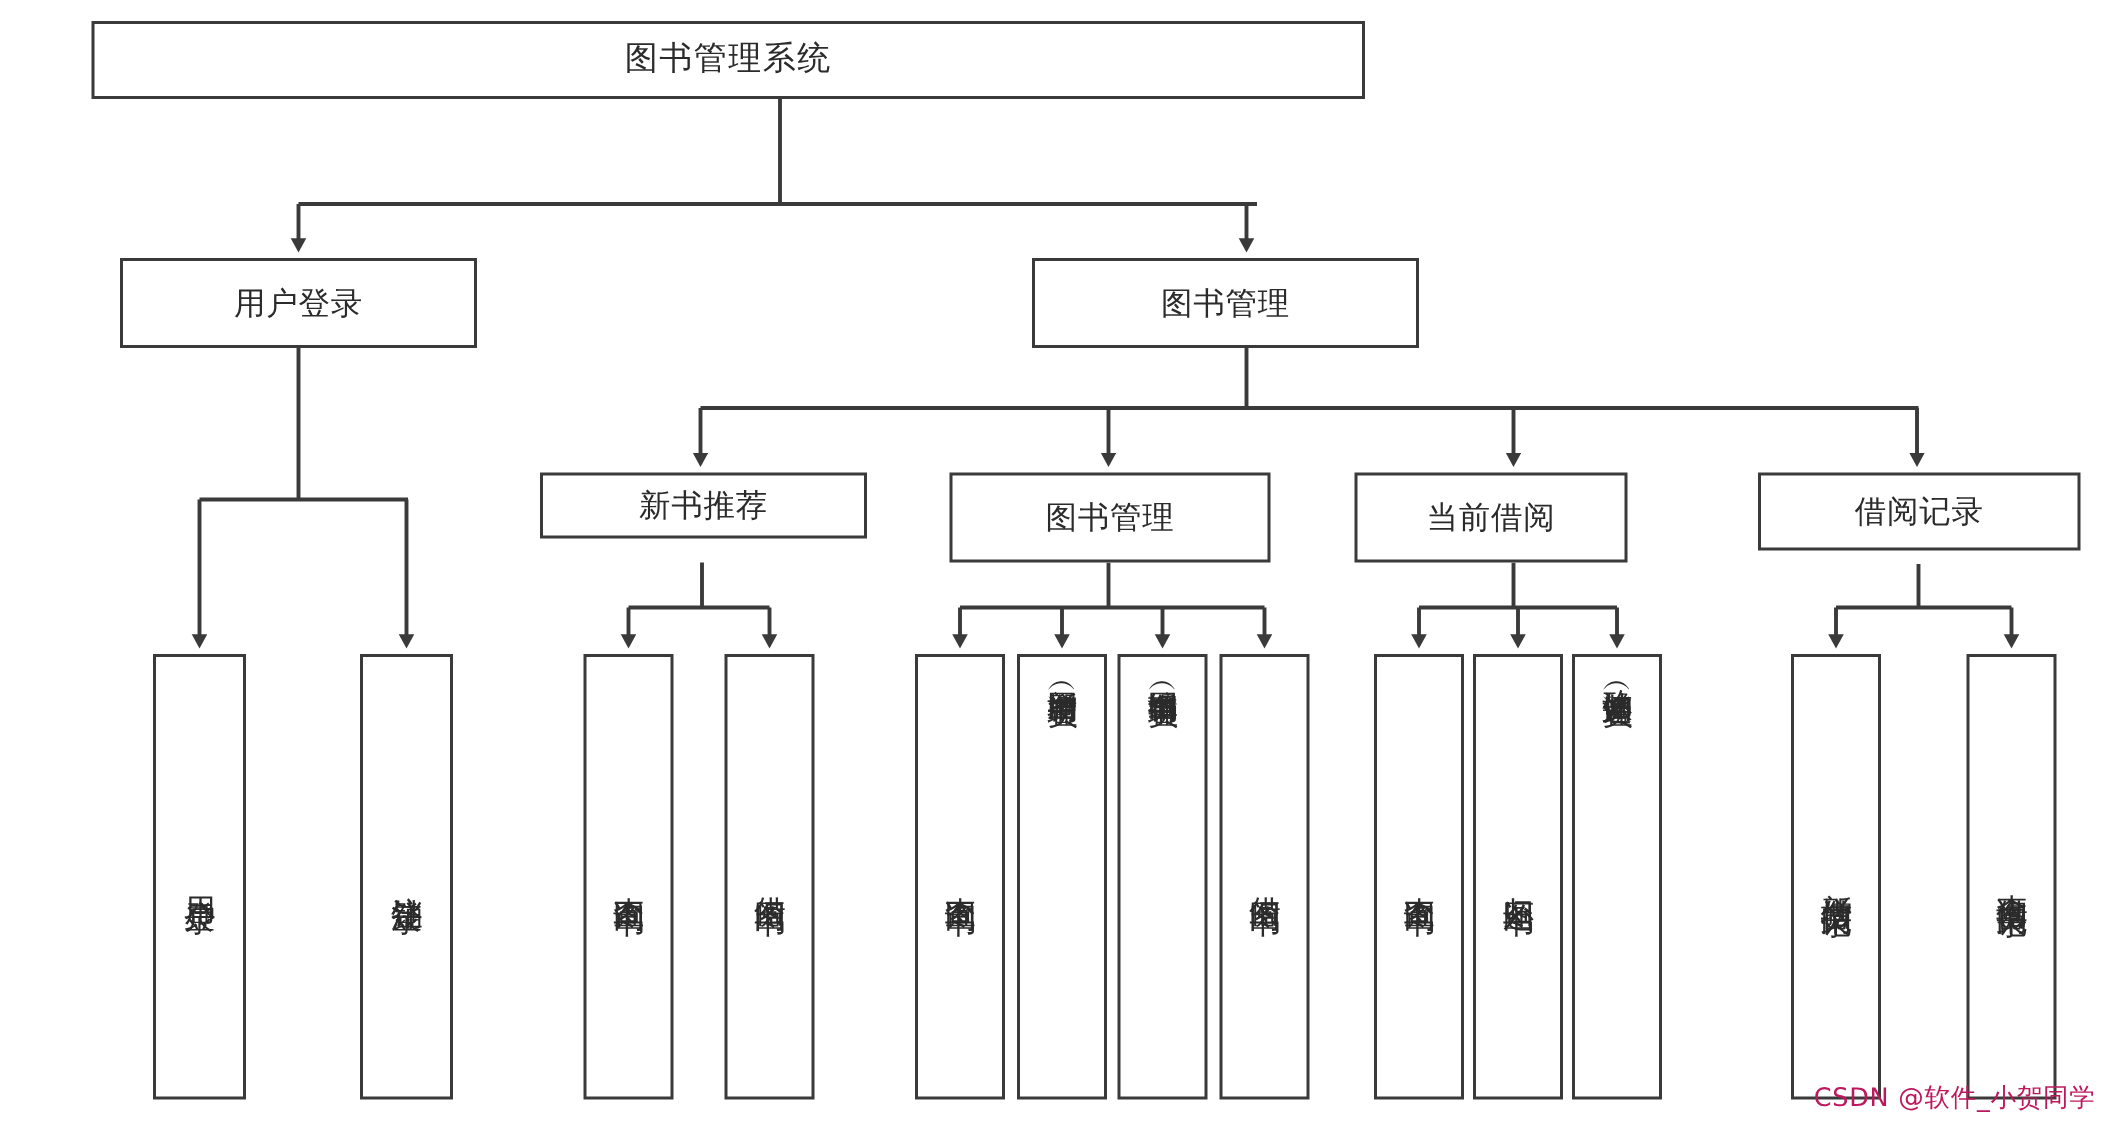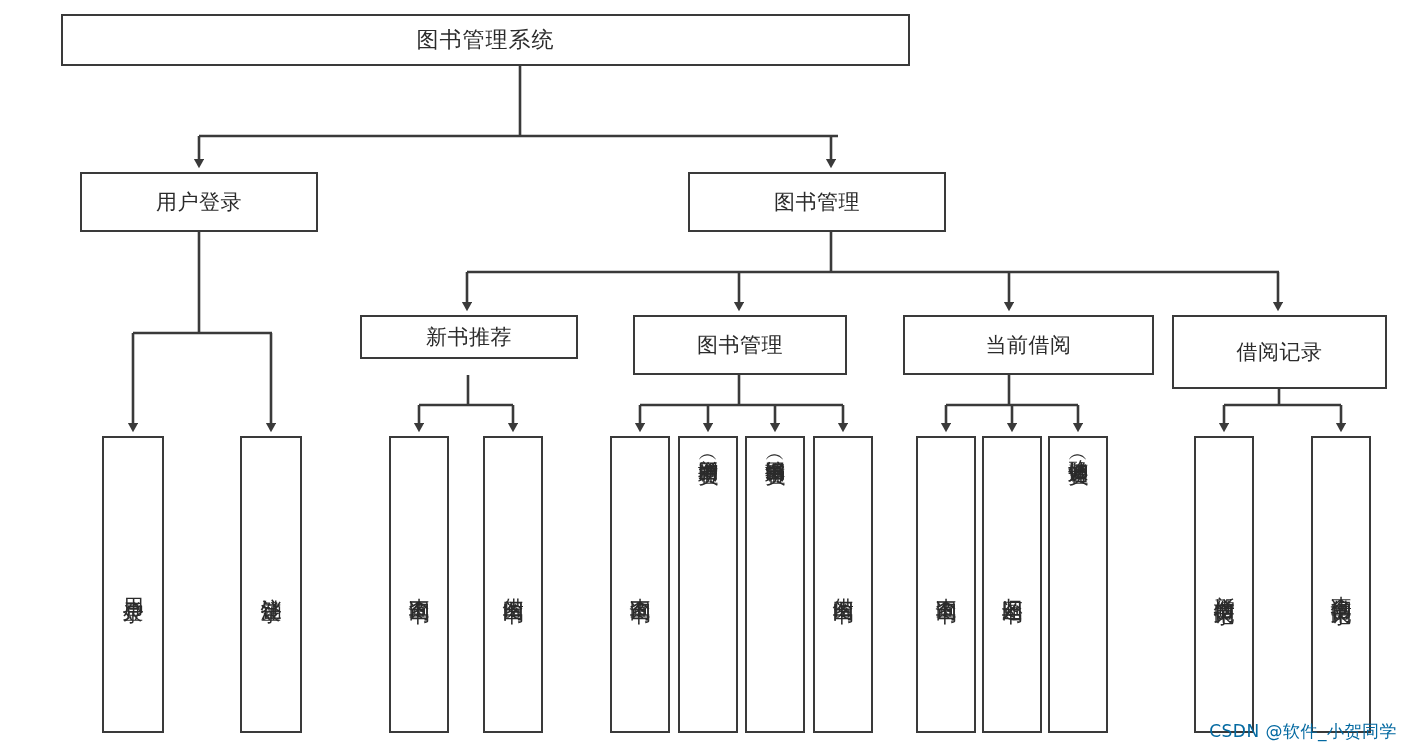--- a/index.html
+++ b/index.html
@@ -46,21 +46,21 @@
     white-space:nowrap;
   }
   .v.tall .lbl{font-size:20px;letter-spacing:1px;}
   .v.center{align-items:center;padding-top:0;}
 
   
   #watermark{
     position:absolute;
     right:8px;bottom:4px;
     font-size:17px;
-    color:#0369a1;
+    color:#be185d;
     letter-spacing:.5px;
     white-space:nowrap;
     user-select:none;
   }
 </style>
 </head>
 <body>
 
 <div id="canvas">
 
@@ -124,24 +124,24 @@
   <div class="node h" style="left:688px;top:172px;width:258px;height:60px;">
     <span class="lbl">图书管理</span>
   </div>
 
   <div class="node h" style="left:360px;top:315px;width:218px;height:44px;">
     <span class="lbl">新书推荐</span>
   </div>
   <div class="node h" style="left:633px;top:315px;width:214px;height:60px;">
     <span class="lbl">图书管理</span>
   </div>
-  <div class="node h" style="left:903px;top:315px;width:251px;height:60px;">
+  <div class="node h" style="left:903px;top:315px;width:182px;height:60px;">
     <span class="lbl">当前借阅</span>
   </div>
-  <div class="node h" style="left:1172px;top:315px;width:215px;height:74px;">
+  <div class="node h" style="left:1172px;top:315px;width:215px;height:52px;">
     <span class="lbl">借阅记录</span>
   </div>
 
   <div class="node v center" style="left:102px;top:436px;width:62px;height:297px;">
     <span class="lbl">用户登录</span>
   </div>
   <div class="node v center" style="left:240px;top:436px;width:62px;height:297px;">
     <span class="lbl">注销登录</span>
   </div>
 

